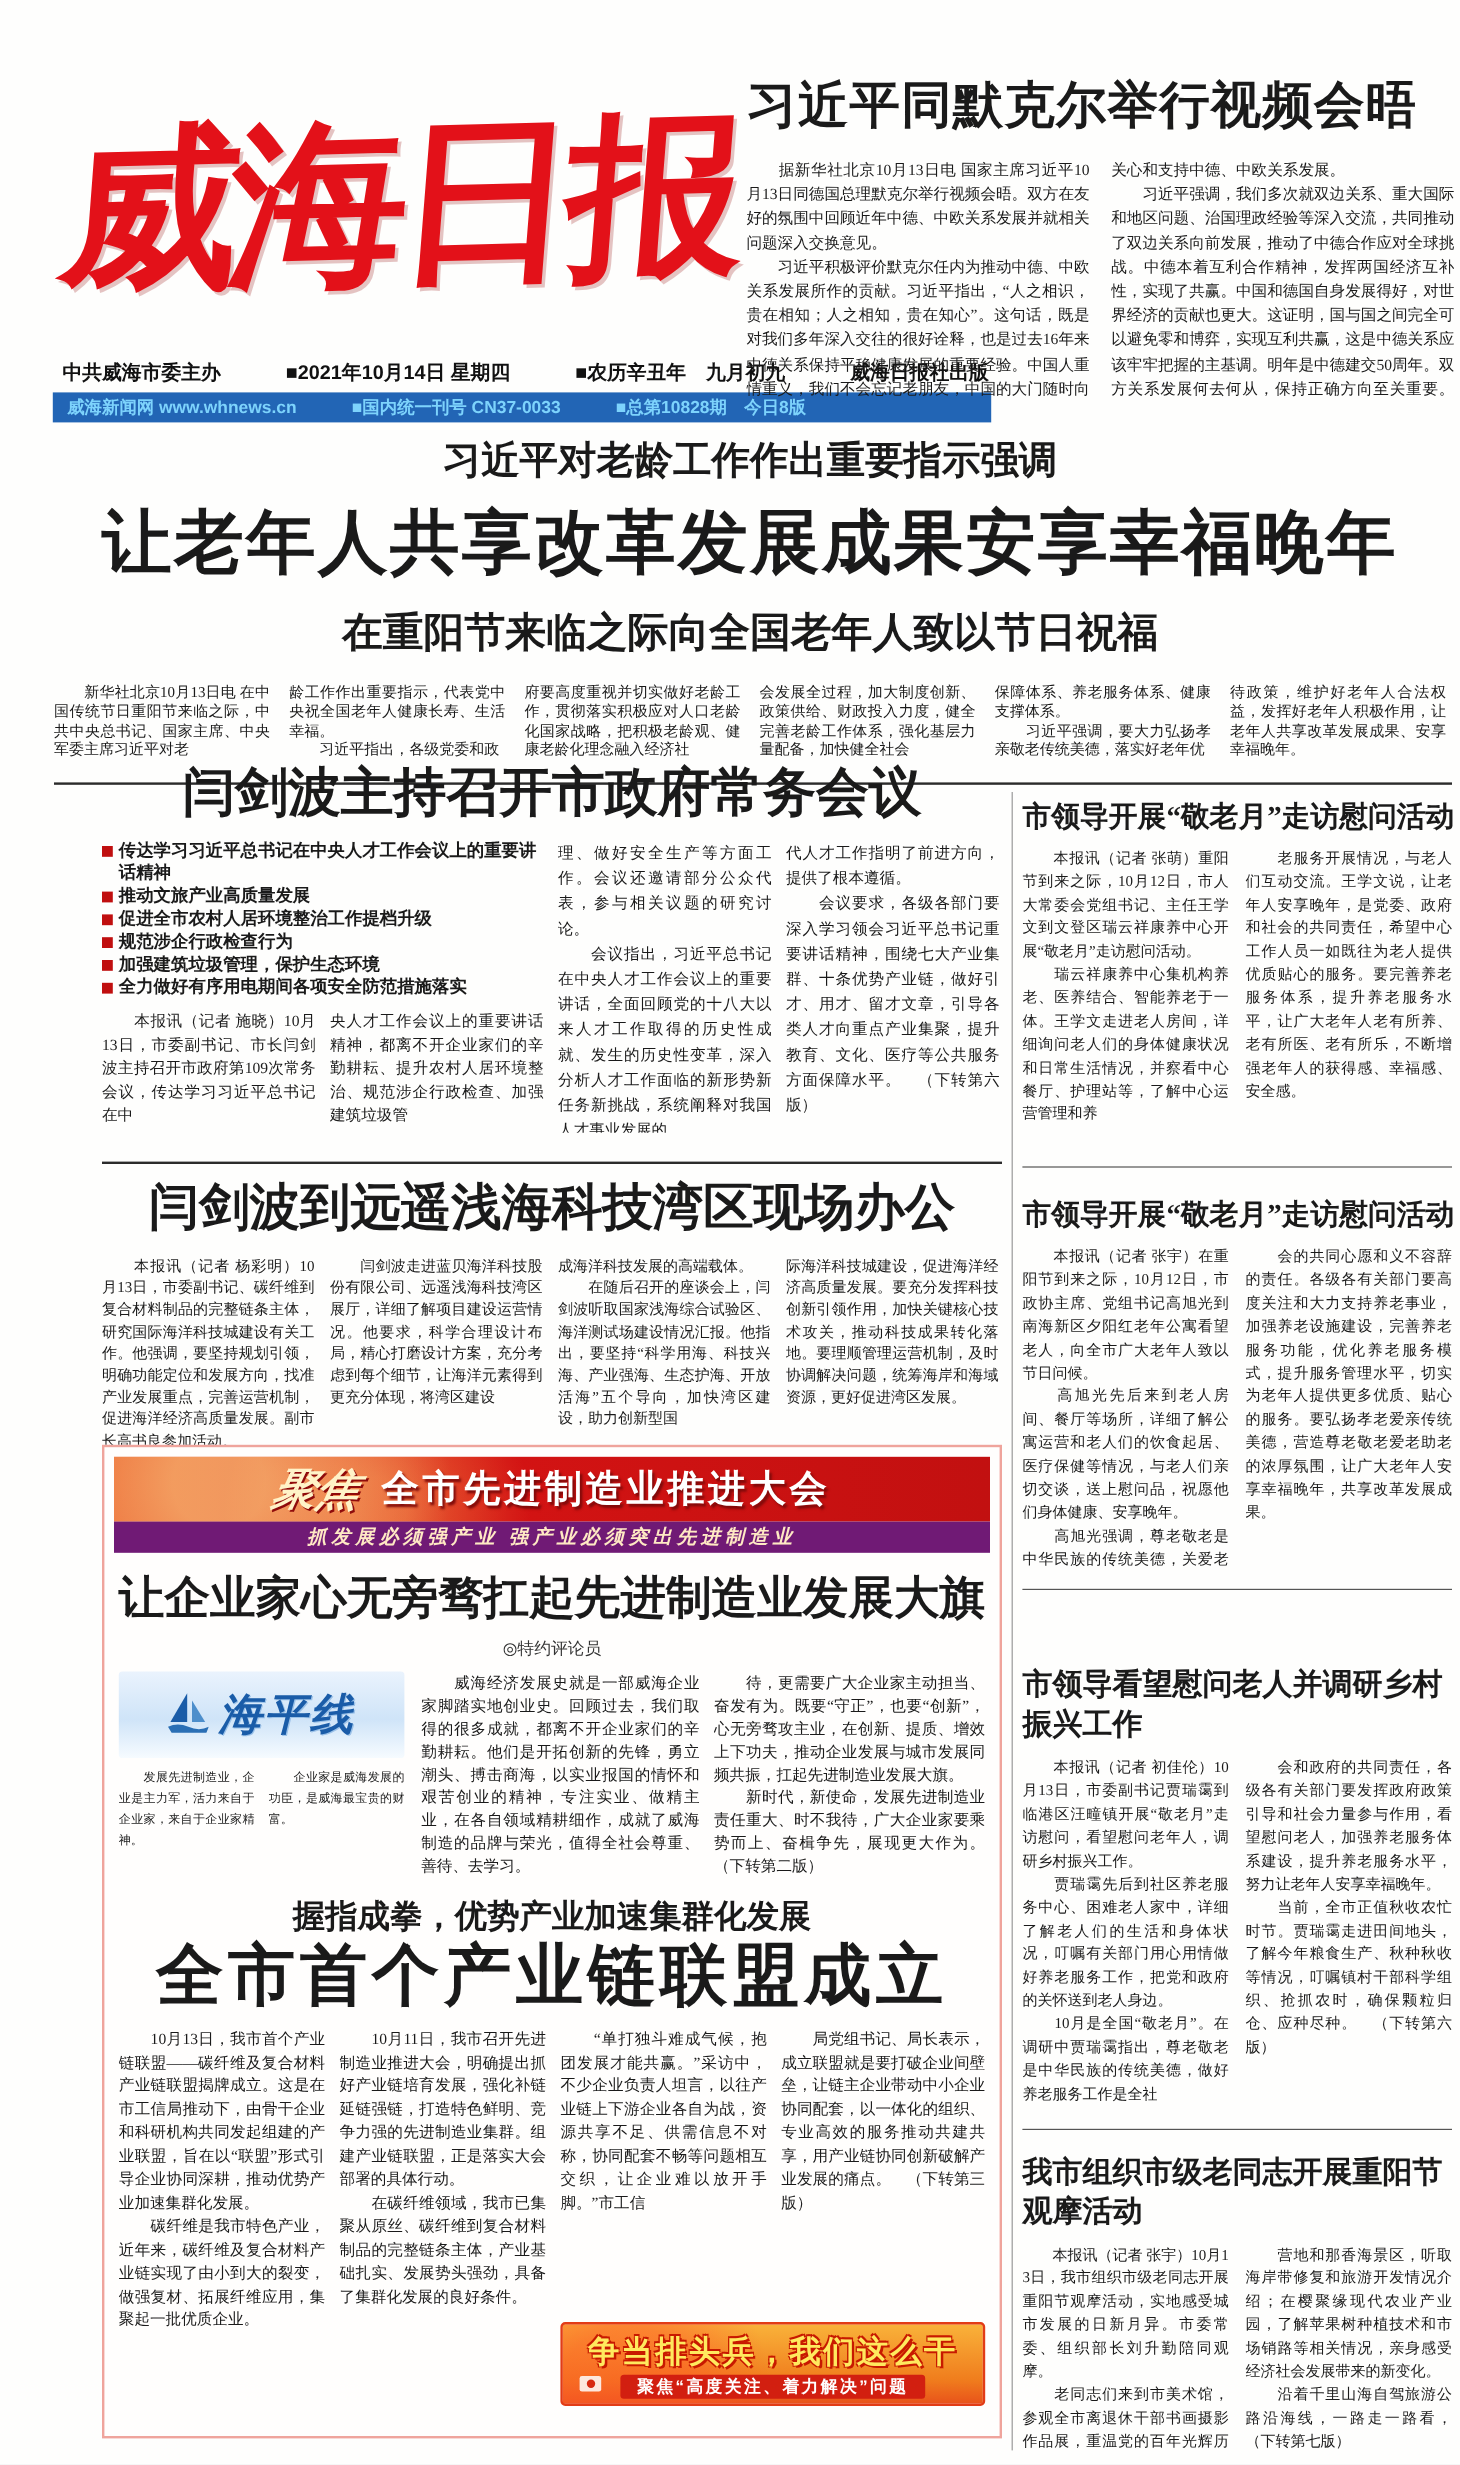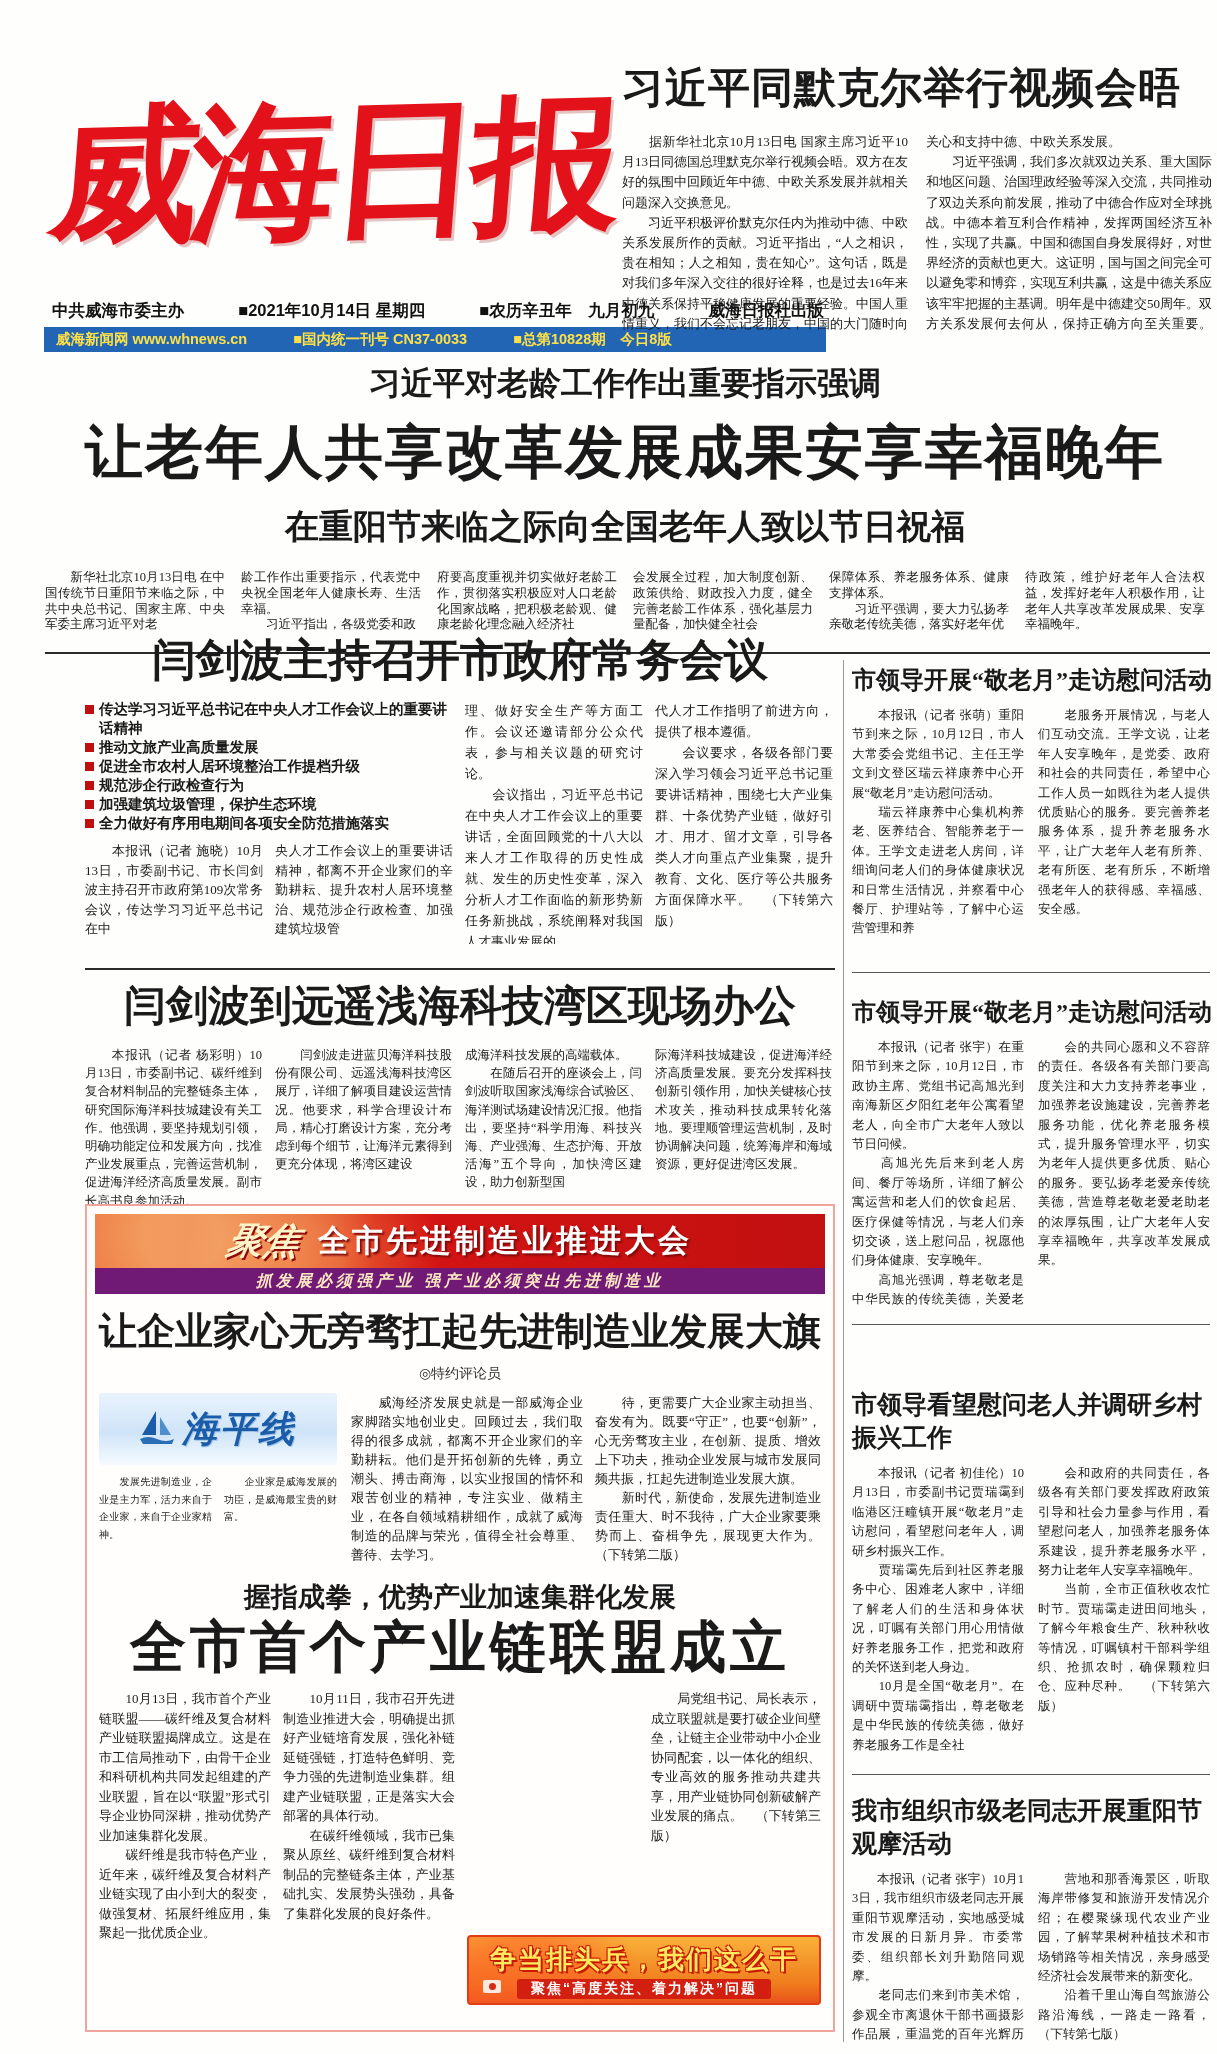--- a/index.html
+++ b/index.html
@@ -7,21 +7,21 @@
         font-family:"Liberation Serif","DejaVu Serif",serif;color:#1a1a1a;}
   .abs{position:absolute;}
   .sans{font-family:"Liberation Sans","DejaVu Sans",sans-serif;}
   .jcol{text-align:justify;white-space:pre-line;overflow:hidden;word-break:break-all;}
   
   .masthead{left:44px;top:58px;width:576px;height:232px;color:#e31119;
     font-weight:900;font-size:148px;line-height:226px;letter-spacing:-8px;text-align:center;
     transform:skewX(-6deg) rotate(-1.5deg);text-shadow:3px 3px 0 rgba(150,20,20,.25);}
   .orgline{left:52px;top:300px;width:772px;height:22px;display:flex;justify-content:space-between;
     font-weight:bold;font-size:16.5px;color:#111;align-items:center;}
-  .infobar{left:44px;top:327px;width:782px;height:25px;background:#2265b5;color:#fde047;
+  .infobar{left:44px;top:327px;width:782px;height:25px;background:#2265b5;color:#7dd3fc;
     display:flex;align-items:center;gap:46px;padding:0 12px;font-size:14.5px;font-weight:bold;box-sizing:border-box;}
   
   .ts{left:622px;top:60px;width:590px;}
   .ts-h{font-size:42px;font-weight:700;letter-spacing:1px;white-space:nowrap;}
   .ts-body{margin-top:16px;display:flex;gap:18px;height:200px;}
   .ts-c{width:286px;font-size:13px;line-height:20.2px;}
   
   .lead{left:45px;top:362px;width:1160px;text-align:center;}
   .lead-k{font-size:32px;font-weight:bold;}
   .lead-h{font-size:58px;font-weight:900;letter-spacing:2px;margin-top:8px;white-space:nowrap;}
@@ -222,20 +222,21 @@
 　　新时代，新使命，发展先进制造业责任重大、时不我待，广大企业家要乘势而上、奋楫争先，展现更大作为。（下转第二版）</div>
     </div>
 
     <div class="al-k sans">握指成拳，优势产业加速集群化发展</div>
     <div class="al-h">全市首个产业链联盟成立</div>
     <div class="al-body">
       <div class="al-c jcol" style="left:4px;height:318px;">　　10月13日，我市首个产业链联盟——碳纤维及复合材料产业链联盟揭牌成立。这是在市工信局推动下，由骨干企业和科研机构共同发起组建的产业联盟，旨在以“联盟”形式引导企业协同深耕，推动优势产业加速集群化发展。
 　　碳纤维是我市特色产业，近年来，碳纤维及复合材料产业链实现了由小到大的裂变，做强复材、拓展纤维应用，集聚起一批优质企业。</div>
       <div class="al-c jcol" style="left:188px;height:318px;">　　10月11日，我市召开先进制造业推进大会，明确提出抓好产业链培育发展，强化补链延链强链，打造特色鲜明、竞争力强的先进制造业集群。组建产业链联盟，正是落实大会部署的具体行动。
 　　在碳纤维领域，我市已集聚从原丝、碳纤维到复合材料制品的完整链条主体，产业基础扎实、发展势头强劲，具备了集群化发展的良好条件。</div>
+      <div class="al-c jcol" style="left:372px;height:232px;">　　“单打独斗难成气候，抱团发展才能共赢。”采访中，不少企业负责人坦言，以往产业链上下游企业各自为战，资源共享不足、供需信息不对称，协同配套不畅等问题相互交织，让企业难以放开手脚。”市工信</div>
       <div class="al-c jcol" style="left:556px;width:170px;height:232px;">　　局党组书记、局长表示，成立联盟就是要打破企业间壁垒，让链主企业带动中小企业协同配套，以一体化的组织、专业高效的服务推动共建共享，用产业链协同创新破解产业发展的痛点。　（下转第三版）</div>
       <div class="bbanner">
         <span class="cam"></span>
         <div class="bb1 sans">争当排头兵，我们这么干</div>
         <div class="bb2 sans">聚焦“高度关注、着力解决”问题</div>
       </div>
     </div>
   </div>
 
   <div class="abs vdiv"></div>

